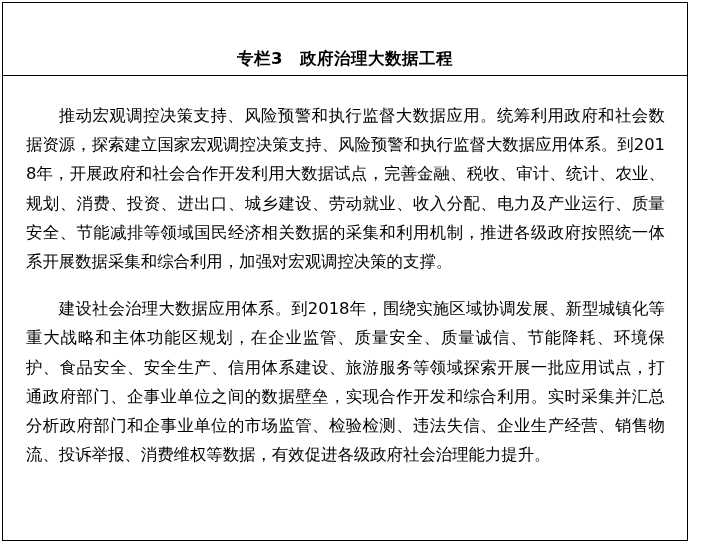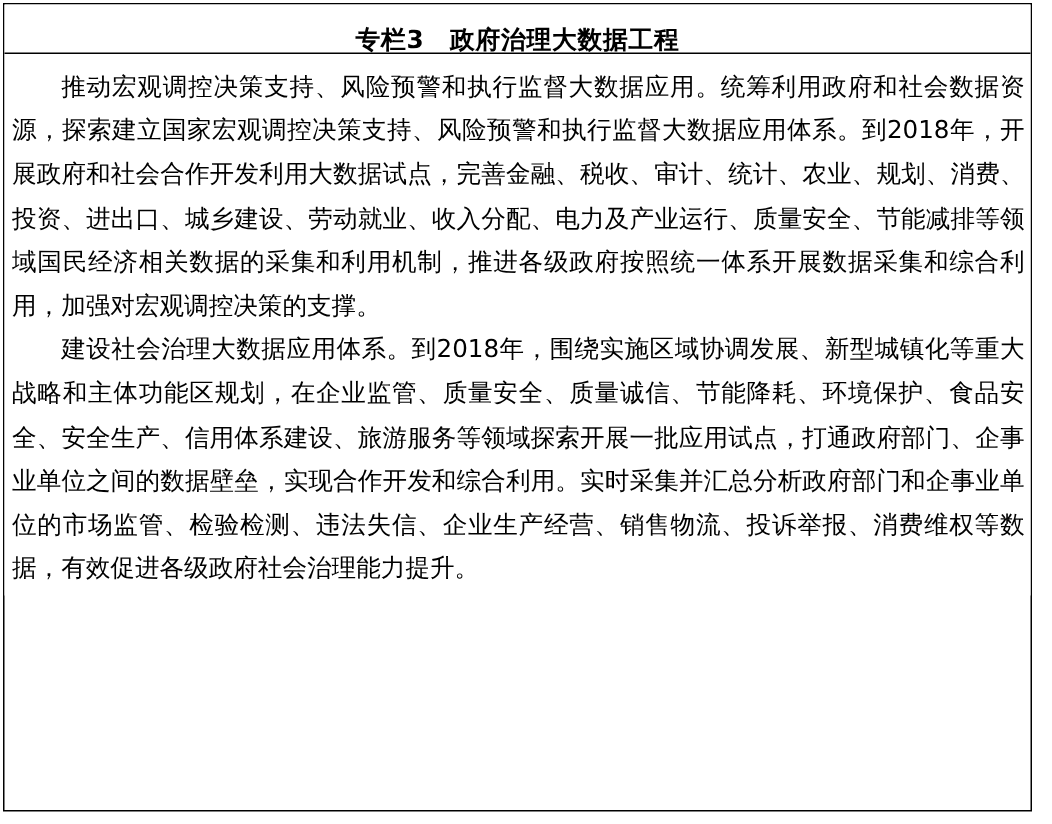--- a/index.html
+++ b/index.html
@@ -32,43 +32,44 @@
     box-sizing: border-box;
     border: 1px solid #000000;
     background: #ffffff;
   }
 
   .box-header {
     box-sizing: border-box;
     height: 33px;
     border-bottom: 1px solid #000000;
     display: flex;
-    align-items: flex-end;
+    align-items: center;
     justify-content: center;
     background: #ffffff;
+    margin-top: 40px;
   }
 
   .box-title {
     font-family: "DejaVu Sans", "Liberation Sans", sans-serif;
     font-weight: bold;
     font-size: 16.5px;
     line-height: 1;
     letter-spacing: 0.5px;
     color: #000000;
     white-space: pre;
   }
 
   .box-body {
     box-sizing: border-box;
     padding: 7px 4px 4px 5px;
     background: #ffffff;
   }
 
   .para {
-    margin: 0;
+    margin: 18px;
     font-family: "DejaVu Sans", "Liberation Sans", sans-serif;
     font-size: 16.4px;
     line-height: 29.2px;
     color: #000000;
     text-align: justify;
     text-justify: inter-ideograph;
     text-indent: 2em;
     letter-spacing: 0;
     word-break: break-all;
     hyphens: none;

